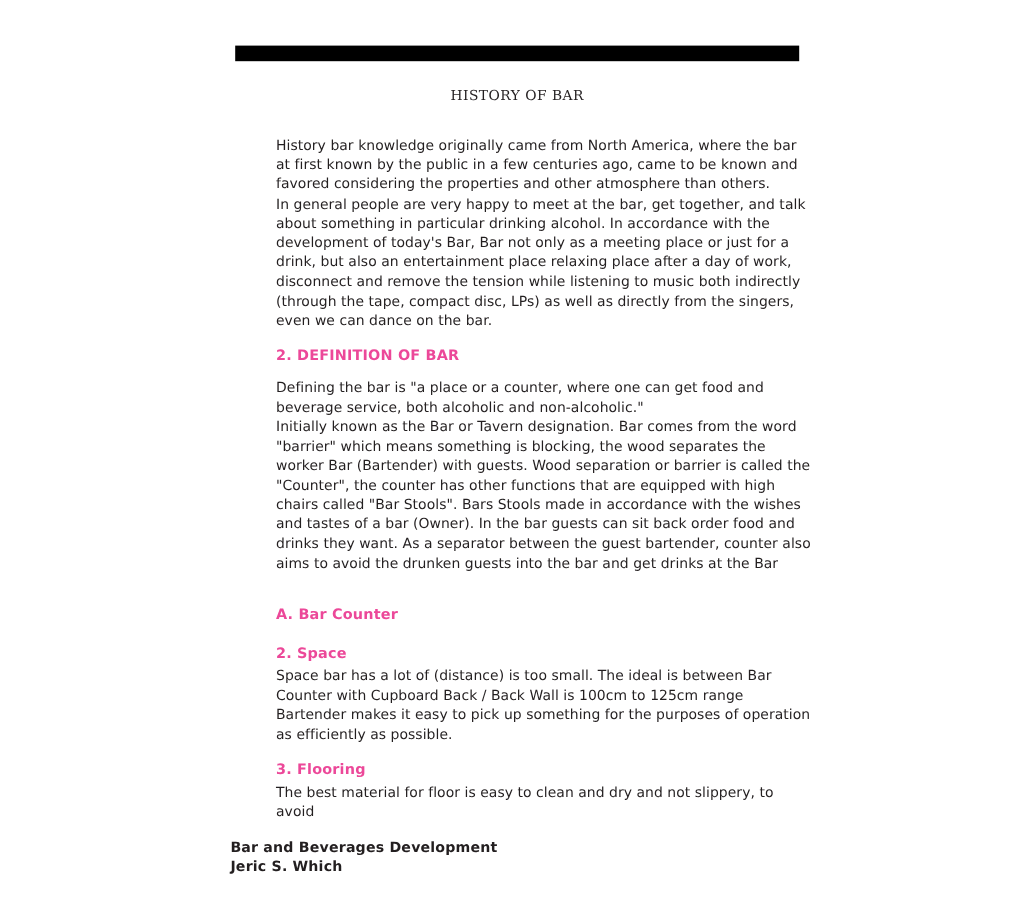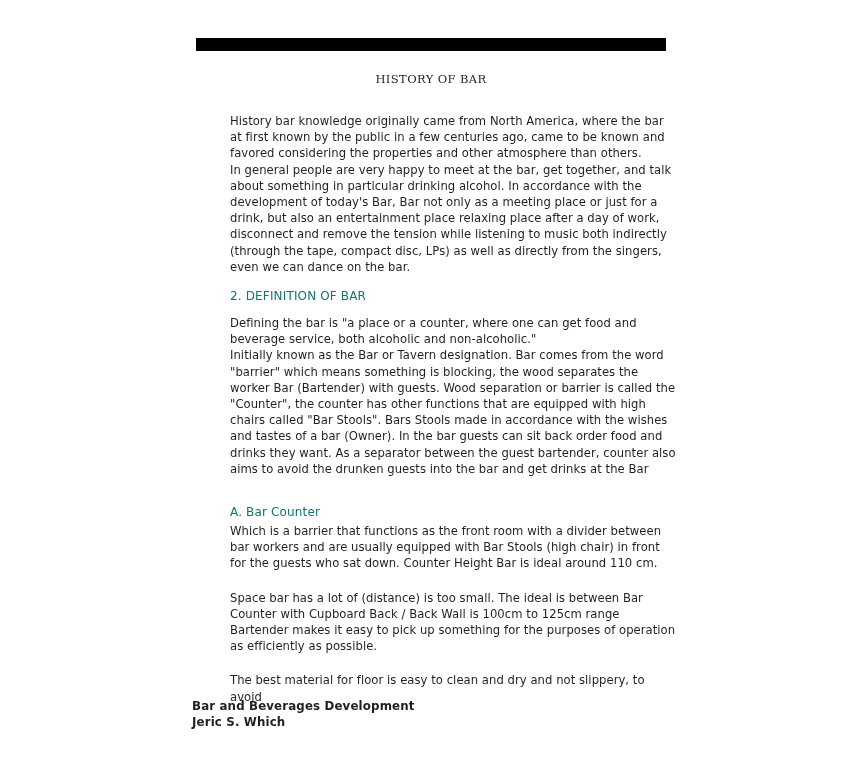--- a/index.html
+++ b/index.html
@@ -63,23 +63,23 @@
     font-size: 11.6px;
     line-height: 16.2px;
     color: #231f20;
     letter-spacing: 0.05px;
   }
   .body-block p {
     margin: 0;
   }
   .sub-head {
     padding-left: 34px;
-    font-weight: normal;
+    font-weight: bold;
     font-size: 12px;
-    color: #0f766e;
+    color: #ec4899;
     letter-spacing: 0.15px;
   }
   .spacer-14 { height: 14px; }
   .spacer-12 { height: 12px; }
   .spacer-4  { height: 4px; }
   .footer {
     position: absolute;
     left: 192px;
     top: 698px;
     font-weight: bold;
@@ -125,35 +125,40 @@
 
     <div class="spacer-14"></div>
 
     <div class="sub-head">
       <span>A.</span>
       <span>Bar Counter</span>
     </div>
 
     <div class="spacer-4"></div>
 
-    <div class="body-block">
-      <p>Which is a barrier that functions as the front room with a divider between bar workers and are usually equipped with Bar Stools (high chair) in front for the guests who sat down. Counter Height Bar is ideal around 110 cm.</p>
-    </div>
 
     <div class="spacer-14"></div>
 
+    <div class="sub-head">
+      <span>2.</span>
+      <span>Space</span>
+    </div>
 
     <div class="spacer-4"></div>
 
     <div class="body-block">
       <p>Space bar has a lot of (distance) is too small. The ideal is between Bar Counter with Cupboard Back / Back Wall is 100cm to 125cm range Bartender makes it easy to pick up something for the purposes of operation as efficiently as possible.</p>
     </div>
 
     <div class="spacer-14"></div>
 
+    <div class="sub-head">
+      <span>3.</span>
+      <span>Flooring</span>
+    </div>
 
     <div class="spacer-4"></div>
 
     <div class="body-block">
       <p>The best material for floor is easy to clean and dry and not slippery, to avoid</p>
     </div>
 
   </div>
 
   <div class="footer">

